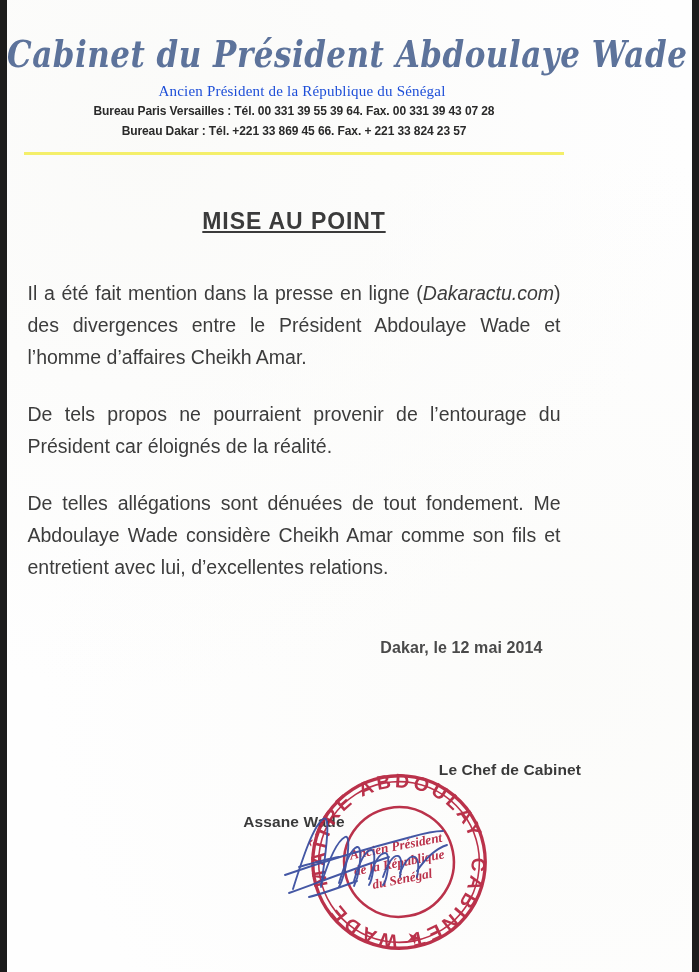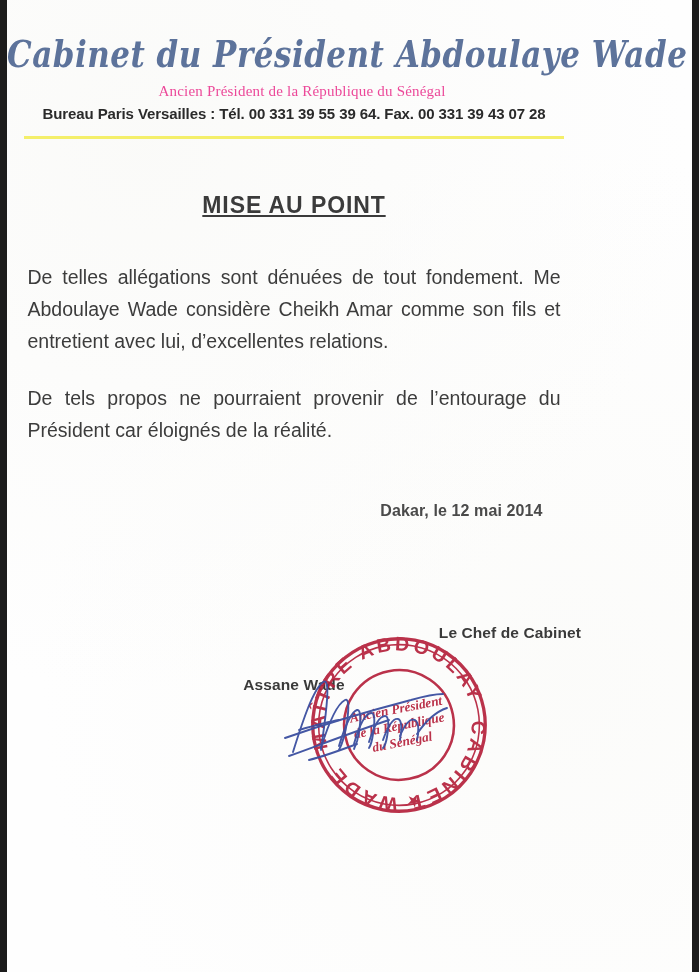--- a/index.html
+++ b/index.html
@@ -56,27 +56,27 @@
     line-height: 1.15;
     white-space: nowrap;
     transform: scaleY(1.18);
     transform-origin: center top;
   }
   .lh-sub {
     margin-top: 13px;
     font-family: "Liberation Serif", "DejaVu Serif", serif;
     font-size: 15px;
     font-weight: 400;
-    color: #ec4899;
+    color: #1d4ed8;
     letter-spacing: 0.2px;
     padding-left: 16px;
   }
   .lh-contact {
     font-family: "Liberation Sans", sans-serif;
-    font-size: 15px;
+    font-size: 12px;
     font-weight: 700;
     color: #2a2a2a;
     line-height: 1.42;
     letter-spacing: -0.1px;
     margin-top: 3px;
   }
 
   .rule {
     width: 540px;
     height: 3px;
@@ -169,29 +169,31 @@
 
 <div class="page">
   <div class="paper-texture"></div>
 
   <div class="content">
 
     <div class="letterhead">
       <div class="lh-script" style="color: rgb(93, 115, 155);">Cabinet du Président Abdoulaye Wade</div>
       <div class="lh-sub">Ancien Président de la République du Sénégal</div>
       <div class="lh-contact">Bureau Paris Versailles : Tél. 00 331 39 55 39 64. Fax. 00 331 39 43 07 28</div>
+      <div class="lh-contact">Bureau Dakar : Tél. +221 33 869 45 66. Fax. + 221 33 824 23 57</div>
     </div>
 
     <div class="rule" style="background: rgb(244, 239, 106);"></div>
 
     <div class="doc-title">MISE AU POINT</div>
 
     <div class="body-block">
+      <p class="para"><span>Il a été fait mention dans la presse en ligne (</span><span class="italic">Dakaractu.com</span><span>) des divergences entre le Président Abdoulaye Wade et l’homme d’affaires Cheikh Amar.</span></p>
+      <p class="para"><span>De tels propos ne pourraient provenir de l’entourage du Président car éloignés de la réalité.</span></p>
       <p class="para"><span>De telles allégations sont dénuées de tout fondement. Me Abdoulaye Wade considère Cheikh Amar comme son fils et entretient avec lui, d’excellentes relations.</span></p>
-      <p class="para"><span>De tels propos ne pourraient provenir de l’entourage du Président car éloignés de la réalité.</span></p>
     </div>
 
     <div class="date-line">Dakar, le 12 mai 2014</div>
 
     <div class="sign-block">
       <div class="sign-role">Le Chef de Cabinet</div>
       <div class="sign-name">Assane Wade</div>
 
       <svg class="stamp" viewBox="0 0 200 200">
         <defs>

